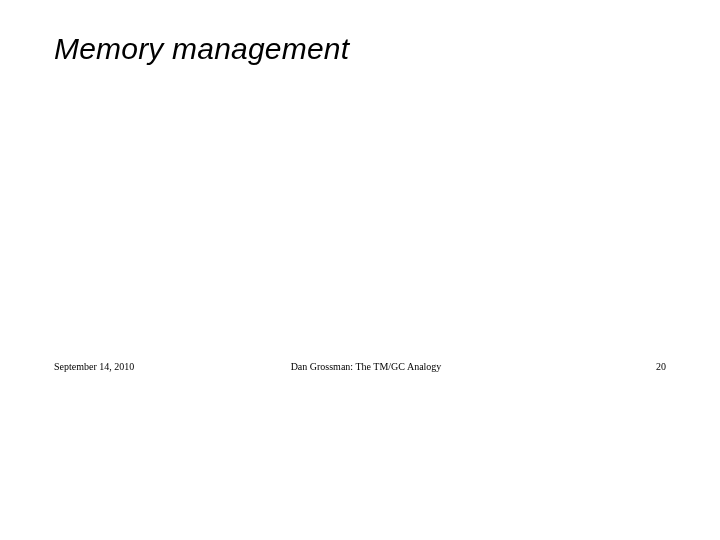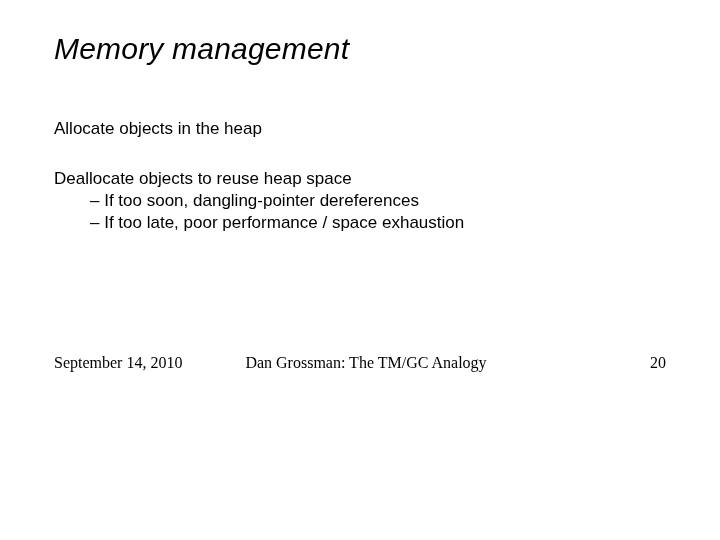--- a/index.html
+++ b/index.html
@@ -43,21 +43,21 @@
   }
   .dash::before {
     content: "– ";
   }
   .footer {
     position: absolute;
     left: 54px;
     right: 54px;
     bottom: 36px;
     font-family: "Times New Roman", Times, serif;
-    font-size: 16px;
+    font-size: 10px;
     display: flex;
     justify-content: space-between;
     align-items: center;
   }
   .footer-center {
     position: absolute;
     left: 12px;
     right: 0;
     text-align: center;
   }
@@ -66,28 +66,20 @@
     z-index: 1;
   }
 </style>
 </head>
 <body>
 
 <div class="slide">
 
   <div class="title">Memory management</div>
 
-  <div class="body">
-    <div class="para">Allocate objects in the heap</div>
-    <div>
-      <div>Deallocate objects to reuse heap space</div>
-      <div class="sub dash"><span>If too soon, dangling-pointer dereferences</span></div>
-      <div class="sub dash"><span>If too late, poor performance / space exhaustion</span></div>
-    </div>
-  </div>
 
   <div class="footer">
     <div class="footer-left">September 14, 2010</div>
     <div class="footer-center">Dan Grossman: The TM/GC Analogy</div>
     <div class="footer-right">20</div>
   </div>
 
 </div>
 
 </body></html>

